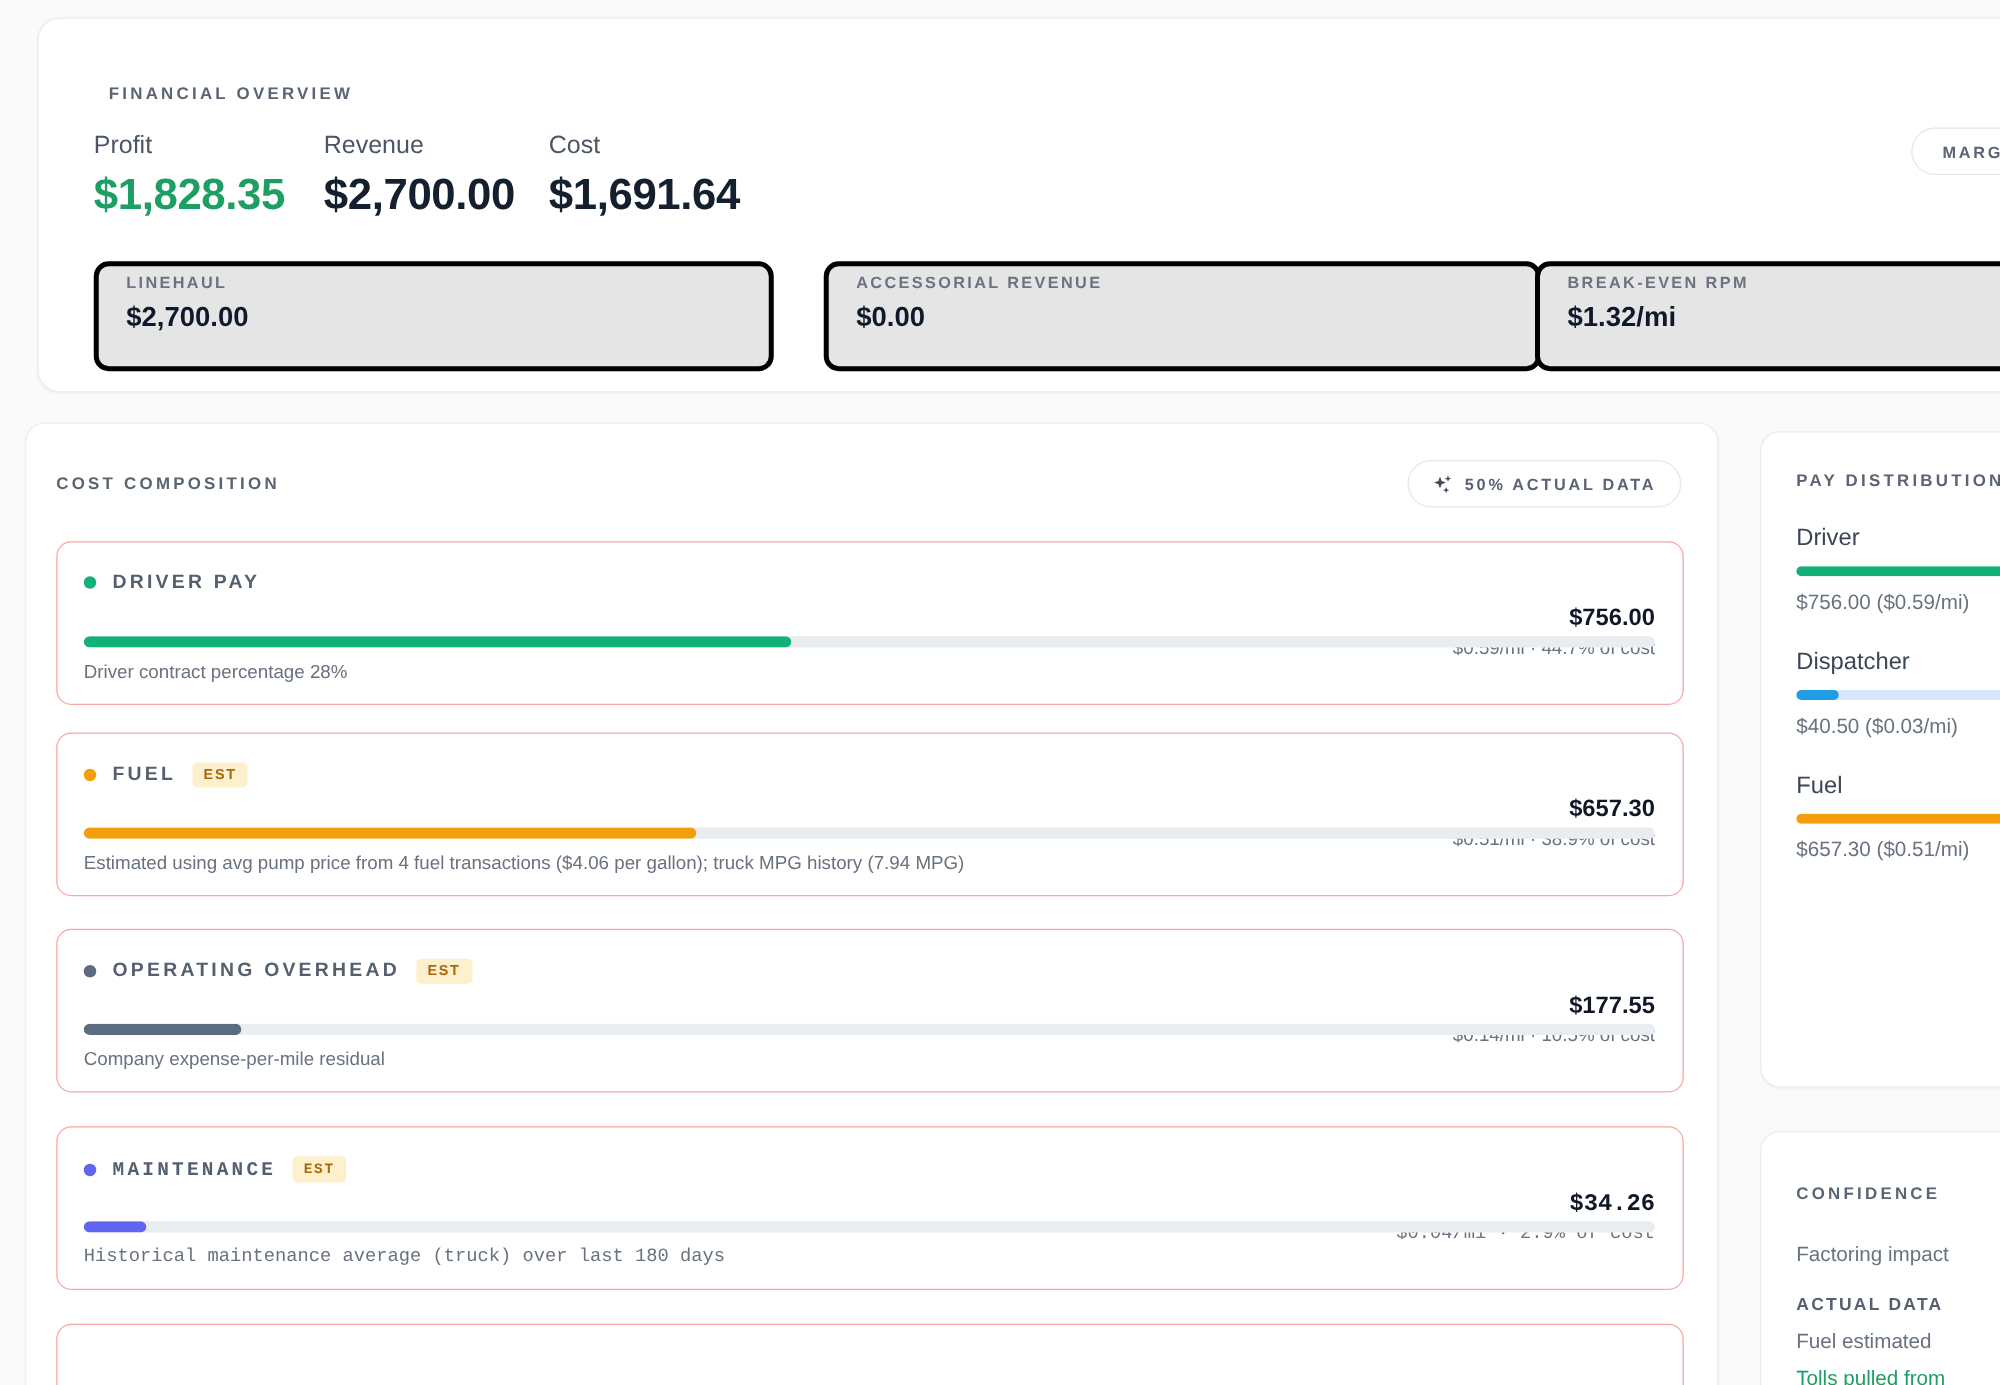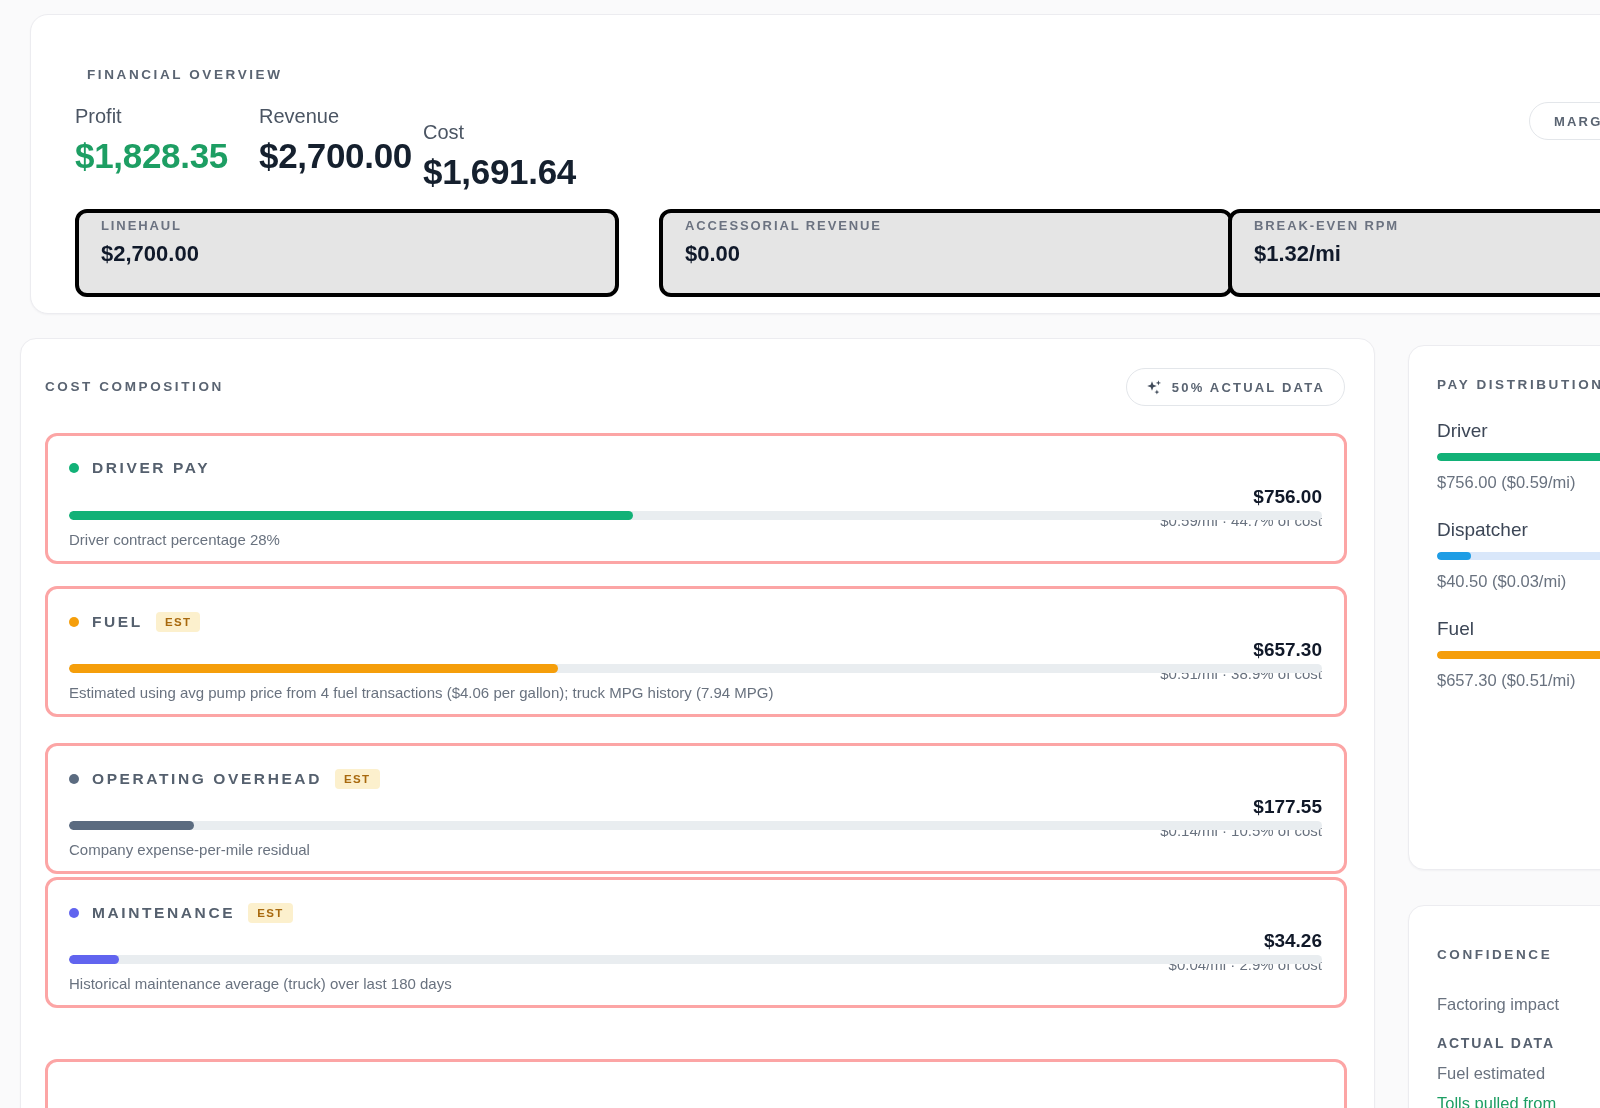--- a/index.html
+++ b/index.html
@@ -21,21 +21,21 @@
   .sec-title {
     font-size:13.5px; font-weight:700; letter-spacing:2.6px;
     color:#5a6472; text-transform:uppercase;
   }
   
   #top-card { left:30px; top:14px; width:1670px; height:300px; }
   #fo-title { position:absolute; left:44px; top:52px;padding-left:12px; }
   .stat-col { position:absolute; top:90px; }
   .stat-label { font-size:20px; color:#4b5563; }
   .stat-value { font-size:35px; font-weight:700; letter-spacing:-.3px; margin-top:8px; }
-  #stat-0 { left:44px; } #stat-1 { left:228px; } #stat-2 { left:392px;margin-top:16px; }
+  #stat-0 { left:44px; } #stat-1 { left:228px; } #stat-2 { left:408px; }
   #margin-chip {
     position:absolute; left:1498px; top:87px; width:230px; height:38px;
     border:1px solid #e3e6ea; border-radius:20px; background:#fff;
     display:flex; align-items:center; padding-left:24px;
     font-size:13px; font-weight:700; letter-spacing:2.2px; color:#5a6472; cursor:pointer;
   }
   .mini-card {
     position:absolute; top:194px; height:88px;
     border:4px solid #000000; border-radius:12px; background:#e5e5e5; padding:5px 22px;
   }
@@ -48,24 +48,24 @@
   #cost-card { left:20px; top:338px; width:1355px; height:810px; border-radius:16px; }
   #cc-title { position:absolute; left:24px; top:40px; }
   #actual-badge {
     position:absolute; right:29px; top:29px; height:38px;
     border:1px solid #e3e6ea; border-radius:19px; background:#fff;
     display:flex; align-items:center; gap:9px; padding:0 19px;
     font-size:13px; font-weight:700; letter-spacing:2.2px; color:#5a6472;
   }
   .cost-row {
     position:absolute; left:24px; right:27px; height:131px;
-    border:3px solid #fca5a5; border-radius:12px; background:#fff;
+    border:1px solid #fca5a5; border-radius:12px; background:#fff;
   }
   #row-0 { top:94px; } #row-1 { top:247px; } #row-2 { top:404px; }
-  #row-3 { top:538px; } #row-4 { top:720px; height:200px; }
+  #row-3 { top:562px;font-family:Liberation Mono, monospace; } #row-4 { top:720px; height:200px; }
   .row-title { position:absolute; left:21px; top:23px; display:flex; align-items:center; gap:13px; }
   .dot { width:10px; height:10px; border-radius:50%; flex:none; }
   .row-label { font-size:15.5px; font-weight:700; letter-spacing:2.6px; color:#55606e; text-transform:uppercase; }
   .est-badge {
     font-size:11.5px; font-weight:700; letter-spacing:1.4px; color:#a8690e;
     background:#fcf0cd; border-radius:4px; padding:4px 9px;
   }
   .row-value { position:absolute; right:22px; top:10px; text-align:right; }
   .row-amount { font-size:19px; font-weight:700; color:#101828;margin-top:40px; }
   .row-detail { font-size:15px; color:#69727f; margin-top:4px; }

